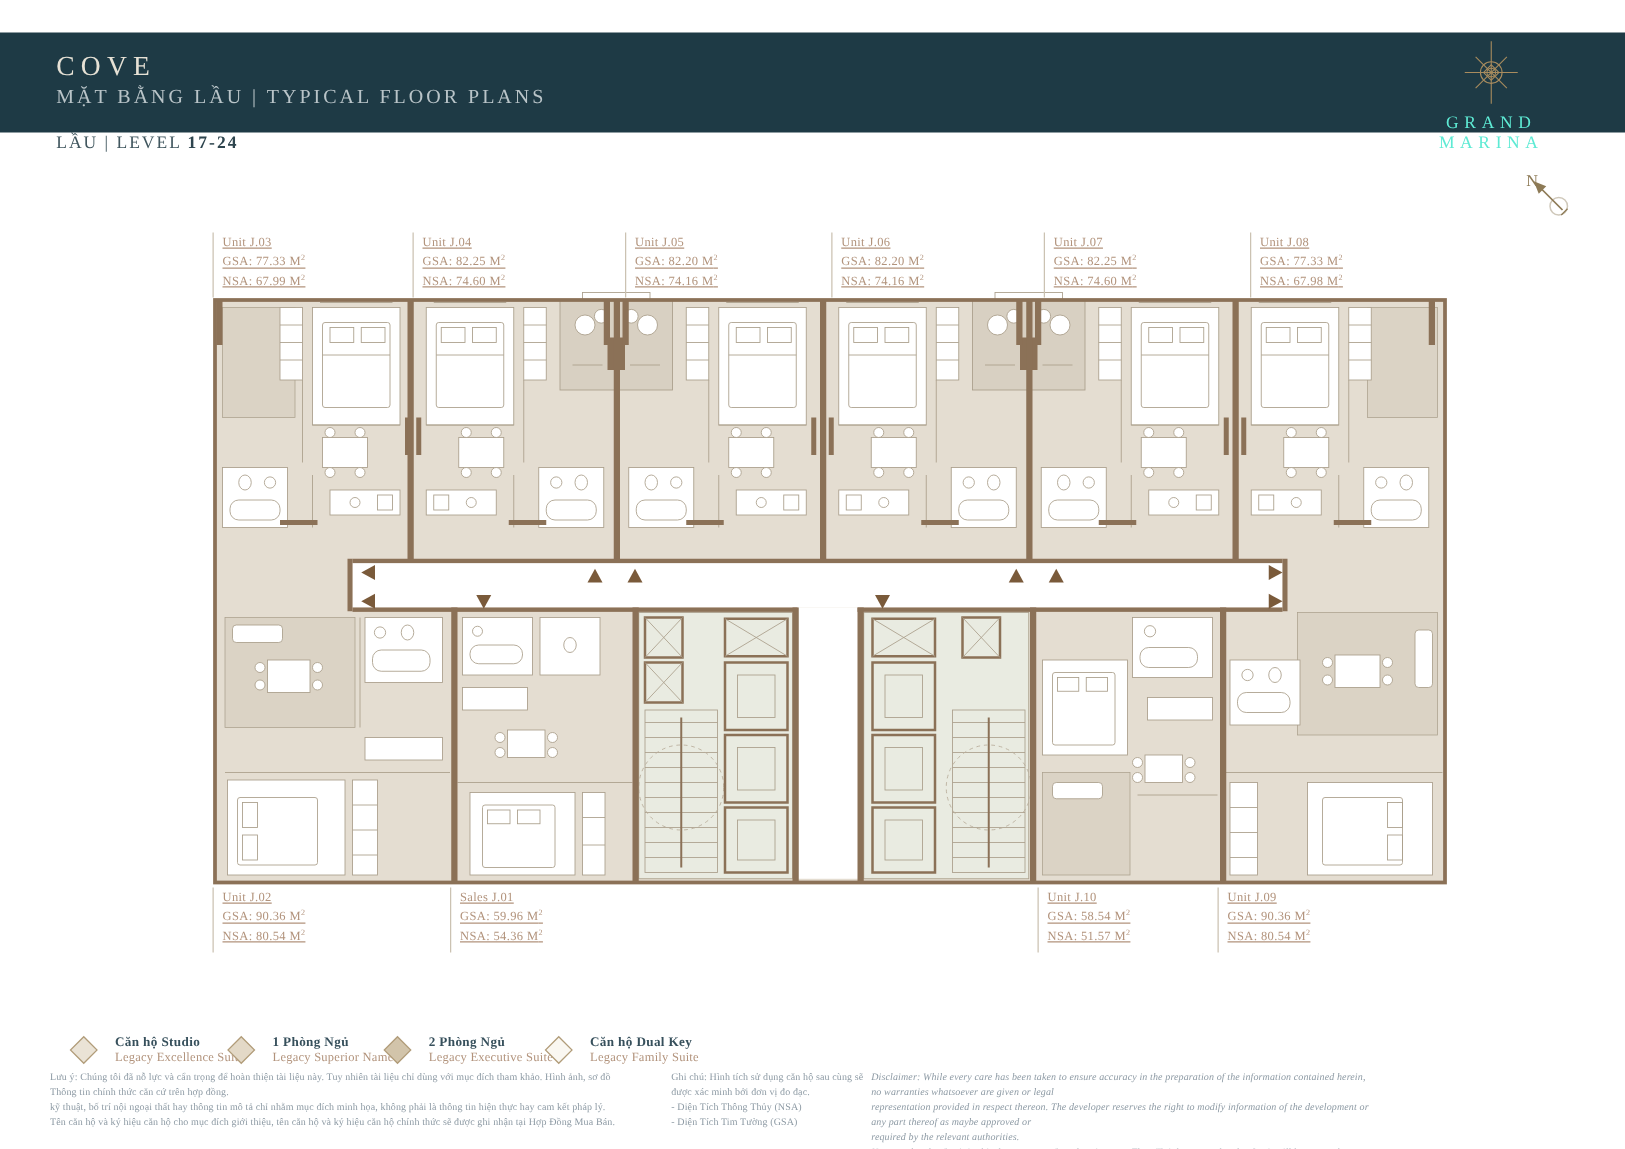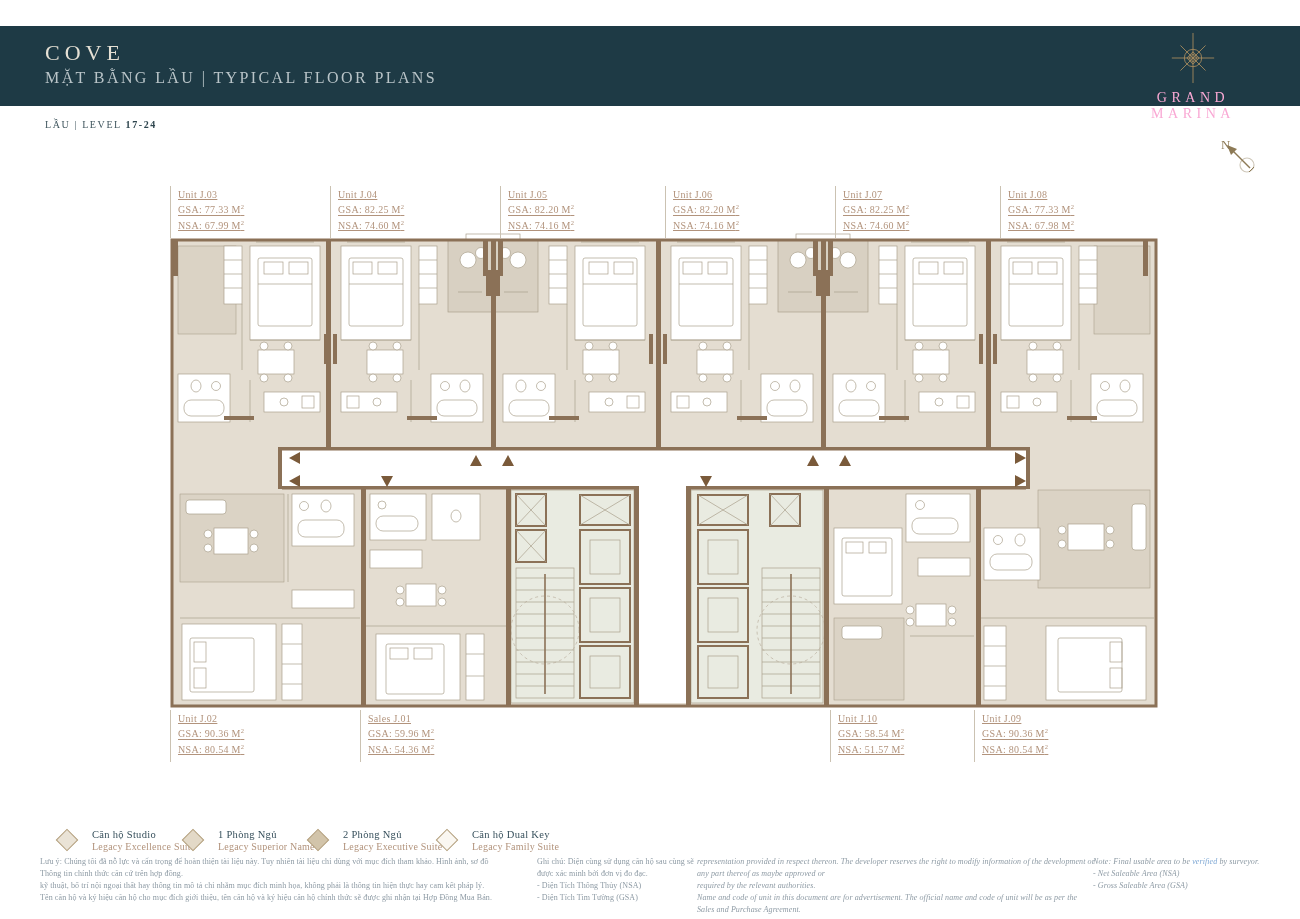--- a/index.html
+++ b/index.html
@@ -5,24 +5,24 @@
   html,body{margin:0;padding:0;background:#ffffff;}
   .page{position:relative;width:1300px;height:919px;background:#ffffff;overflow:hidden;
         font-family:"Liberation Serif", serif;}
 
   
   .header{position:absolute;left:0;top:26px;width:1300px;height:80px;background:#1e3a45;padding-left:24px;}
   .header-inner{position:absolute;left:45px;top:14px;color:#e3ded2;}
   .cove-title{font-size:22px;letter-spacing:5px;color:#e6e1d5;}
   .cove-sub{margin-top:3px;font-size:16px;letter-spacing:2.4px;color:#b9c4c8;}
   .brand{position:absolute;left:1118px;top:6px;width:150px;text-align:center;}
-  .brand-name{margin-top:2px;font-size:14px;letter-spacing:4.5px;color:#f9a8d4;}
-
-  
-  .level-line{position:absolute;left:45px;top:119px;font-size:10px;letter-spacing:1.6px;color:#41575f;}
+  .brand-name{margin-top:2px;font-size:14px;letter-spacing:4.5px;color:#5eead4;}
+
+  
+  .level-line{position:absolute;left:45px;top:107px;font-size:14px;letter-spacing:1.6px;color:#41575f;}
   .level-line b{color:#2e454e;}
 
   
   .north{position:absolute;left:1216px;top:132px;width:46px;height:46px;}
 
   
   .plan-wrap{position:absolute;left:170px;top:228px;width:990px;height:482px;}
   .wr{fill:#ffffff;stroke:#aba08d;stroke-width:.7;}
   .fl{fill:none;stroke:#aba08d;stroke-width:.7;}
   .wl{fill:#8b7157;}
@@ -37,21 +37,21 @@
   .unit-label sup{font-size:6.5px;}
   .pos-j03{left:170px;top:186px}.pos-j04{left:330px;top:186px}.pos-j05{left:500px;top:186px}
   .pos-j06{left:665px;top:186px}.pos-j07{left:835px;top:186px}.pos-j08{left:1000px;top:186px}
   .pos-j02{left:170px;top:710px}.pos-j01{left:360px;top:710px}.pos-j10{left:830px;top:710px}
   .pos-j09{left:974px;top:710px}
 
   
   .legend-item{position:absolute;top:822px;display:flex;align-items:center;height:36px;}
   .li-0{left:52px}.li-1{left:178px}.li-2{left:303px}.li-3{left:432px}
   .legend-text{margin-left:10px;}
-  .legend-vi{font-size:10.5px;font-weight:normal;color:#37505c;letter-spacing:.3px;}
+  .legend-vi{font-size:10.5px;font-weight:bold;color:#37505c;letter-spacing:.3px;}
   .legend-en{font-size:10px;color:#b2937c;letter-spacing:.2px;margin-top:1px;}
 
   
   .fc{position:absolute;top:856px;font-size:8px;line-height:1.5;color:#8d9aa4;letter-spacing:.1px;}
   .fc1{left:40px;width:492px;}
   .fc2{left:537px;width:158px;}
   .fc3{left:697px;width:398px;font-style:italic;}
   .fc4{left:1093px;width:202px;font-style:italic;}
   .hl{color:#7fa8d4;}
 </style>
@@ -440,32 +440,24 @@
       </div>
     </div>
 
   <div class="fc fc1" id="fc1">
       <div>Lưu ý: Chúng tôi đã nỗ lực và cẩn trọng để hoàn thiện tài liệu này. Tuy nhiên tài liệu chỉ dùng với mục đích tham khảo. Hình ảnh, sơ đồ</div>
       <div>Thông tin chính thức căn cứ trên hợp đồng.</div>
       <div>kỹ thuật, bố trí nội ngoại thất hay thông tin mô tả chỉ nhằm mục đích minh họa, không phải là thông tin hiện thực hay cam kết pháp lý.</div>
       <div>Tên căn hộ và ký hiệu căn hộ cho mục đích giới thiệu, tên căn hộ và ký hiệu căn hộ chính thức sẽ được ghi nhận tại Hợp Đồng Mua Bán.</div>
     </div>
   <div class="fc fc2" id="fc2">
-      <div>Ghi chú: Diện cùng sử dụng căn hộ sau cùng sẽ được xác minh bởi đơn vị đo đạc.</div>
+      <div>Ghi chú: Hình tích sử dụng căn hộ sau cùng sẽ được xác minh bởi đơn vị đo đạc.</div>
       <div>- Diện Tích Thông Thủy (NSA)</div>
       <div>- Diện Tích Tim Tường (GSA)</div>
     </div>
   <div class="fc fc3" id="fc3">
+      <div>Disclaimer: While every care has been taken to ensure accuracy in the preparation of the information contained herein, no warranties whatsoever are given or legal</div>
       <div>representation provided in respect thereon. The developer reserves the right to modify information of the development or any part thereof as maybe approved or</div>
       <div>required by the relevant authorities.</div>
       <div>Name and code of unit in this document are for advertisement. The official name and code of unit will be as per the Sales and Purchase Agreement.</div>
     </div>
-  <div class="fc fc4" id="fc4">
-    <div>
-      <span>Note: Final usable area to be </span><span class="hl">verified</span><span> by surveyor.</span>
-    </div>
-    <div id="fc4-lines">
-        <div>- Net Saleable Area (NSA)</div>
-        <div>- Gross Saleable Area (GSA)</div>
-      </div>
-  </div>
 
 </div>
 
 </body></html>

